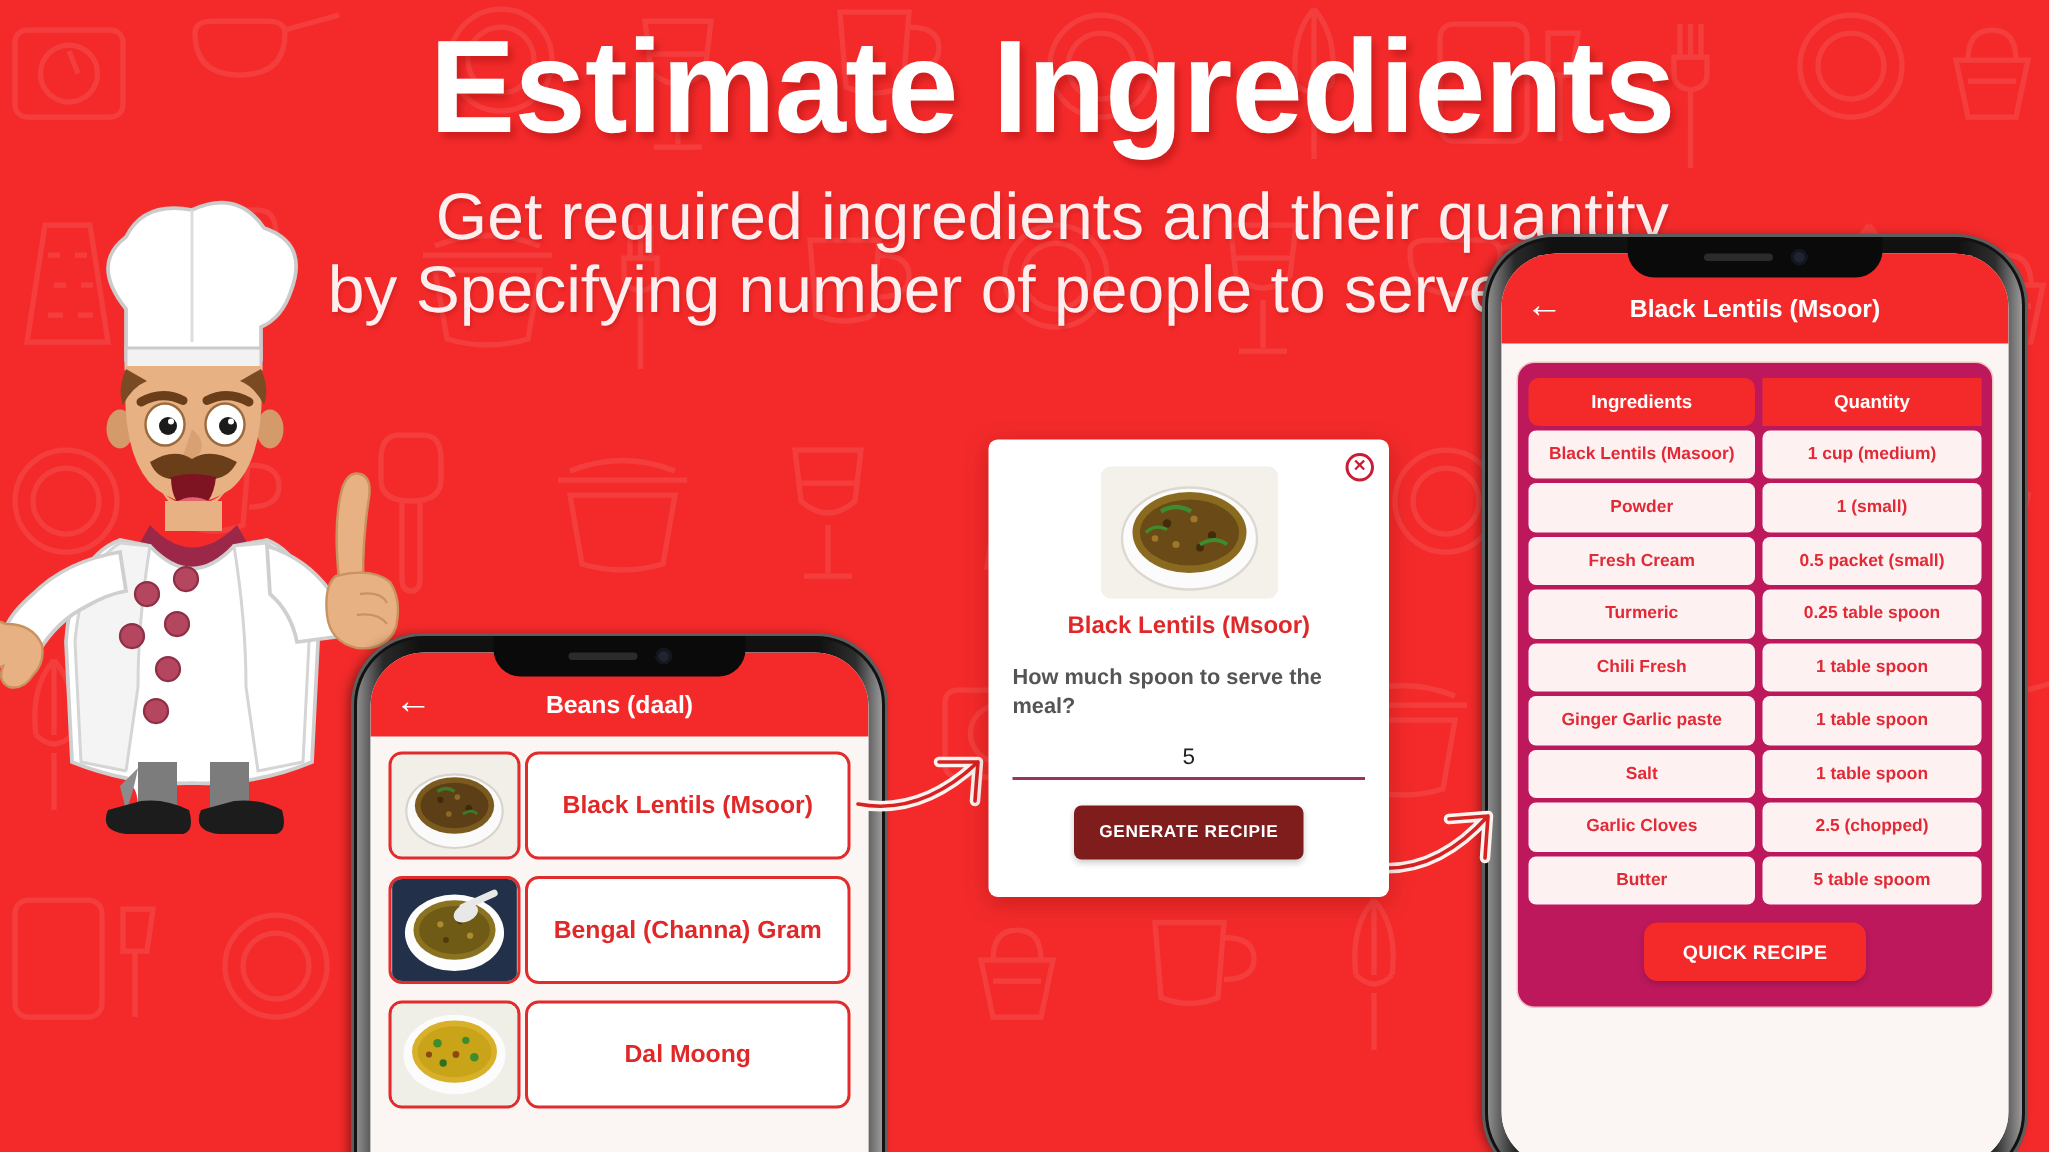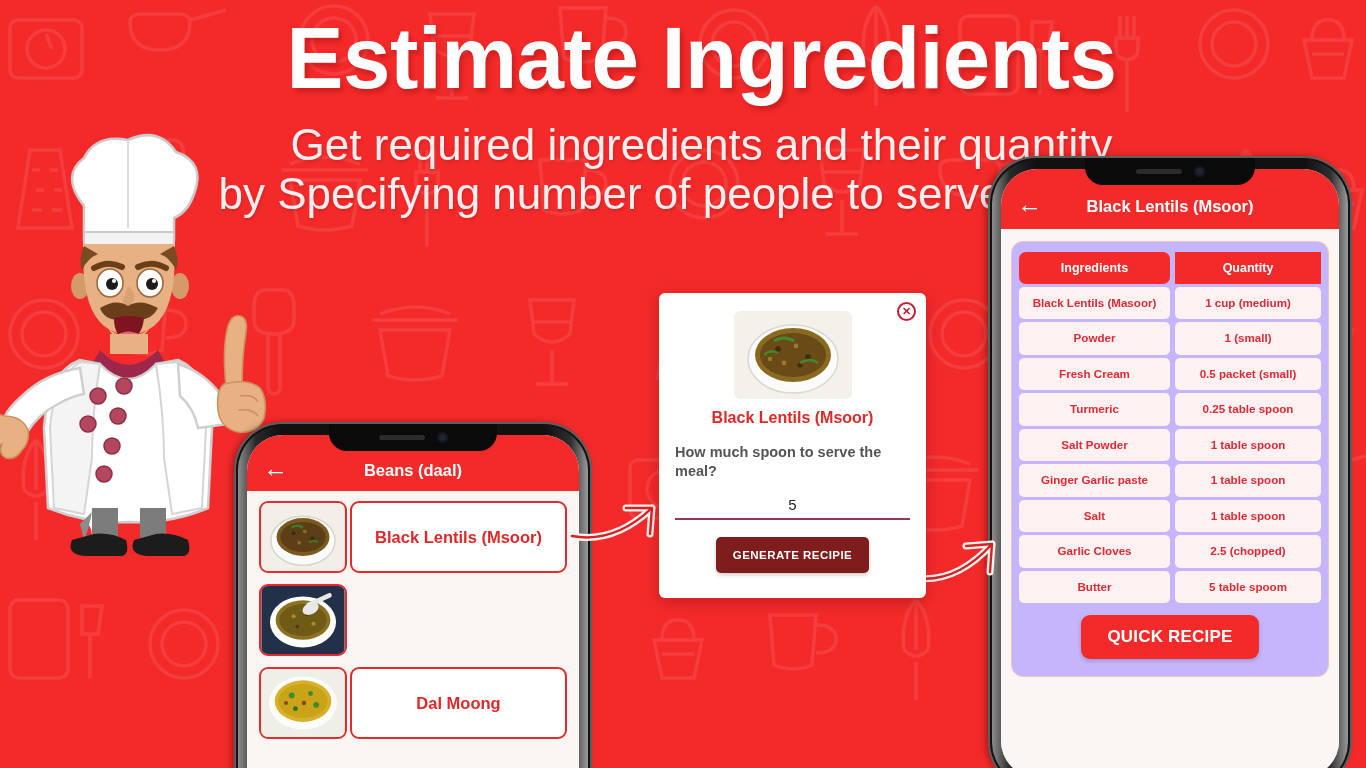--- a/index.html
+++ b/index.html
@@ -153,21 +153,21 @@
   #phone-right .notch { width: 170px; height: 27px; }
   #phone-right .appbar { height: 60px; }
   #phone-right .content {
     background: #FBF6F4;
     height: 100%;
     padding: 12px 10px 0 10px;
   }
   .table-card {
     border: 1.5px solid #F0C4C4;
     border-radius: 12px;
-    background: #c4b5fd;
+    background: #be185d;
     padding: 7px;
   }
   .ing-table { width: 100%; border-collapse: separate; border-spacing: 0 3px; }
   .ing-table th {
     background: #F42A2A;
     color: #fff;
     font-size: 12.5px;
     font-weight: 700;
     padding: 9px 4px;
     text-align: center;
@@ -186,21 +186,21 @@
     line-height: 1.25;
   }
   .ing-table td:first-child { width: 50%; }
   .ing-table .spacer { width: 5px; background: transparent !important; padding:0; border-radius:0; }
   .quick-wrap { text-align: center; padding: 9px 0 10px 0; }
   .quick-btn {
     display: inline-block;
     background: #F42A2A;
     color: #fff;
     font-weight: 700;
-    font-size: 17px;
+    font-size: 13px;
     letter-spacing: 0.2px;
     padding: 12px 26px;
     border: none;
     border-radius: 9px;
     cursor: pointer;
     box-shadow: 0 2px 4px rgba(0,0,0,0.18);
   }
 
   
   #dialog {
@@ -509,20 +509,21 @@
             <ellipse cx="44" cy="36" rx="29" ry="21" fill="#8A7220"></ellipse>
             <ellipse cx="44" cy="36" rx="25" ry="17" fill="#6F5A16"></ellipse>
             <circle cx="34" cy="32" r="2.2" fill="#A88E2E"></circle>
               <circle cx="48" cy="30" r="2" fill="#4D3C0C"></circle>
             <circle cx="55" cy="40" r="2.2" fill="#A88E2E"></circle>
               <circle cx="38" cy="43" r="2" fill="#4D3C0C"></circle>
             <path d="M50 20 L72 10" stroke="#E8E8E8" stroke-width="5" stroke-linecap="round"></path>
             <ellipse cx="52" cy="24" rx="9" ry="6" fill="#E8E8E8" transform="rotate(-25 52 24)"></ellipse>
           </svg>
         </div>
+        <div class="dish-name">Bengal (Channa) Gram</div>
       </div>
 
       <div class="dish-row">
         <div class="dish-thumb">
           <svg viewBox="0 0 88 72">
               <rect width="88" height="72" fill="#EFEFE8"></rect>
             <ellipse cx="44" cy="36" rx="36" ry="28" fill="#FCFCFC"></ellipse>
             <ellipse cx="44" cy="34" rx="30" ry="22" fill="#D8B02A"></ellipse>
             <ellipse cx="44" cy="34" rx="26" ry="18" fill="#C9A318"></ellipse>
             <circle cx="32" cy="28" r="3" fill="#3E8C2E"></circle>
@@ -575,21 +576,21 @@
               <td>Fresh Cream</td>
               <td class="spacer"></td>
               <td>0.5 packet (small)</td>
             </tr>
             <tr>
               <td>Turmeric</td>
               <td class="spacer"></td>
               <td>0.25 table spoon</td>
             </tr>
             <tr>
-              <td>Salt Powder</td>
+              <td>Chili Fresh</td>
               <td class="spacer"></td>
               <td>1 table spoon</td>
             </tr>
             <tr>
               <td>Ginger Garlic paste</td>
               <td class="spacer"></td>
               <td>1 table spoon</td>
             </tr>
             <tr>
               <td>Salt</td>

